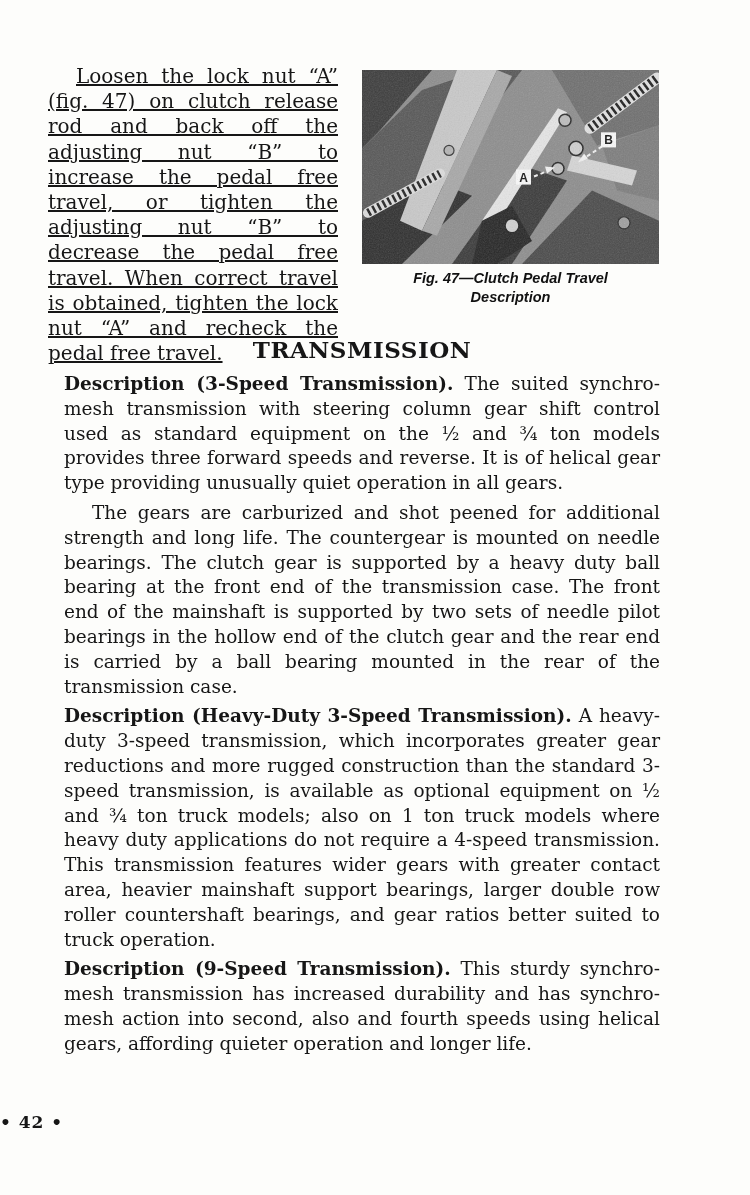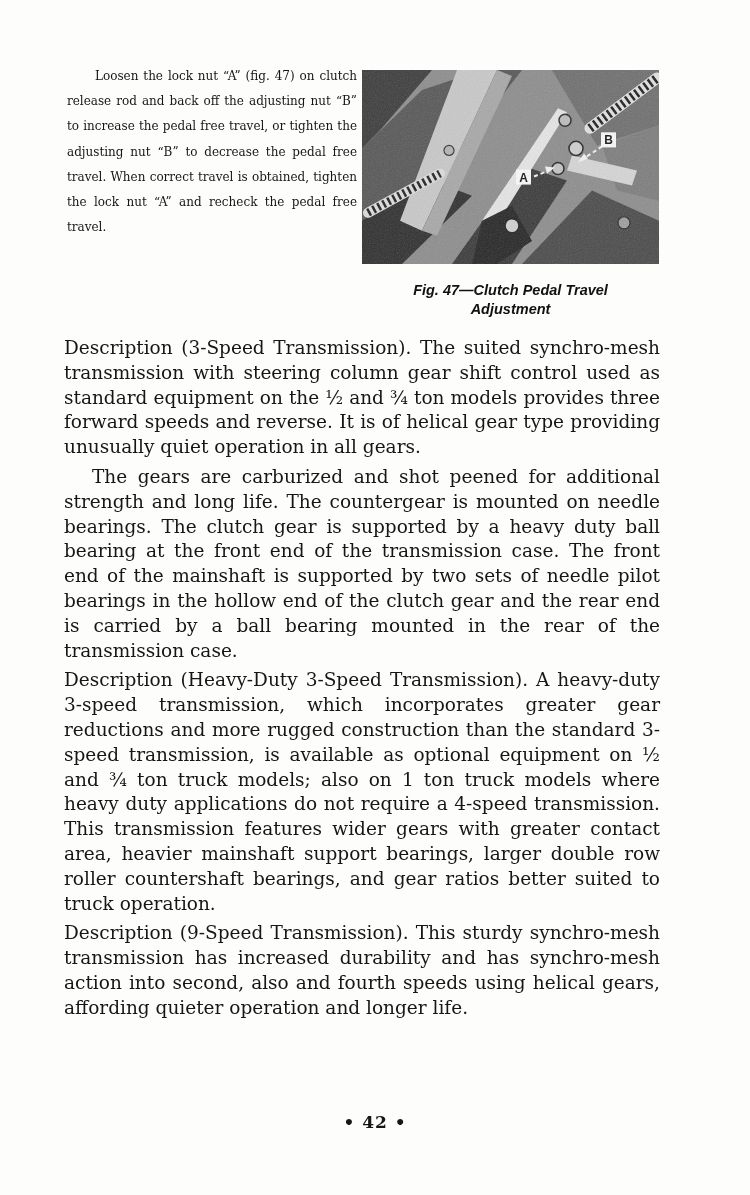--- a/index.html
+++ b/index.html
@@ -8,36 +8,37 @@
     background:#fdfdfb;
     font-family:"DejaVu Serif","Liberation Serif",serif;
     color:#161616;
     position:relative;
     overflow:hidden;
   }
   .page{position:absolute;inset:0;}
 
   
   .intro{
-    position:absolute;left:67px;top:64px;width:290px;
-    font-size:12px;line-height:25.2px;
+    position:absolute;left:48px;top:64px;width:290px;
+    font-size:20px;line-height:25.2px;
     text-align:justify;
+    text-decoration:underline;
   }
   .intro p{margin:0;text-indent:28px;}
 
   .figure{
     position:absolute;left:362px;top:70px;width:297px;
     text-align:center;
   }
   .photo{
     width:297px;height:194px;display:block;
     background:#8d8d8d;
   }
   .caption{
-    margin-top:17px;
+    margin-top:5px;
     font-family:"Liberation Sans","DejaVu Sans",sans-serif;
     font-weight:bold;font-style:italic;
     font-size:14.5px;line-height:18.5px;
     color:#111;
   }
 
   
   .section{
     position:absolute;left:64px;top:336px;width:596px;
   }
@@ -46,25 +47,24 @@
     text-align:center;
     font-size:23px;font-weight:bold;
     letter-spacing:.5px;
   }
   .section p{
     margin:0 0 5px 0;
     font-size:18.5px;line-height:24.8px;
     text-align:justify;
   }
   .section p.indented{text-indent:28px;}
-  .section p strong{font-weight:normal;}
+  .section p strong{font-weight:bold;}
 
   .page-number{
     position:absolute;left:0;top:1112px;width:750px;
-    text-align:center;
     font-size:17px;font-weight:bold;
     letter-spacing:1px;
   }
 </style>
 </head>
 <body>
 
 <div class="page">
 
   <div class="intro">
@@ -122,25 +122,26 @@
       </g>
       <g>
         <rect x="154" y="99" width="15" height="15" fill="#fafafa"></rect>
         <text x="161.5" y="111" font-family="Liberation Sans, DejaVu Sans, sans-serif" font-size="12" font-weight="bold" fill="#111" text-anchor="middle">A</text>
       </g>
 
       <rect x="0" y="0" width="297" height="193" filter="url(#grain)" opacity="0.22"></rect>
     </svg>
     <div class="caption">
       <div>Fig. 47—Clutch Pedal Travel</div>
-      <div>Adjustment</div>
+      <div>Description</div>
     </div>
   </div>
 
   <div class="section">
+    <h1>TRANSMISSION</h1>
 
     <p><strong>Description (3-Speed Transmission).</strong><span> The suited synchro-mesh transmission with steering column gear shift control used as standard equipment on the ½ and ¾ ton models provides three forward speeds and reverse. It is of helical gear type providing unusually quiet operation in all gears.</span></p>
 
     <p class="indented"><strong></strong><span>The gears are carburized and shot peened for additional strength and long life. The countergear is mounted on needle bearings. The clutch gear is supported by a heavy duty ball bearing at the front end of the transmission case. The front end of the mainshaft is supported by two sets of needle pilot bearings in the hollow end of the clutch gear and the rear end is carried by a ball bearing mounted in the rear of the transmission case.</span></p>
 
     <p><strong>Description (Heavy-Duty 3-Speed Transmission).</strong><span> A heavy-duty 3-speed transmission, which incorporates greater gear reductions and more rugged construction than the standard 3-speed transmission, is available as optional equipment on ½ and ¾ ton truck models; also on 1 ton truck models where heavy duty applications do not require a 4-speed transmission. This transmission features wider gears with greater contact area, heavier mainshaft support bearings, larger double row roller countershaft bearings, and gear ratios better suited to truck operation.</span></p>
 
     <p><strong>Description (9-Speed Transmission).</strong><span> This sturdy synchro-mesh transmission has increased durability and has synchro-mesh action into second, also and fourth speeds using helical gears, affording quieter operation and longer life.</span></p>
   </div>
 

